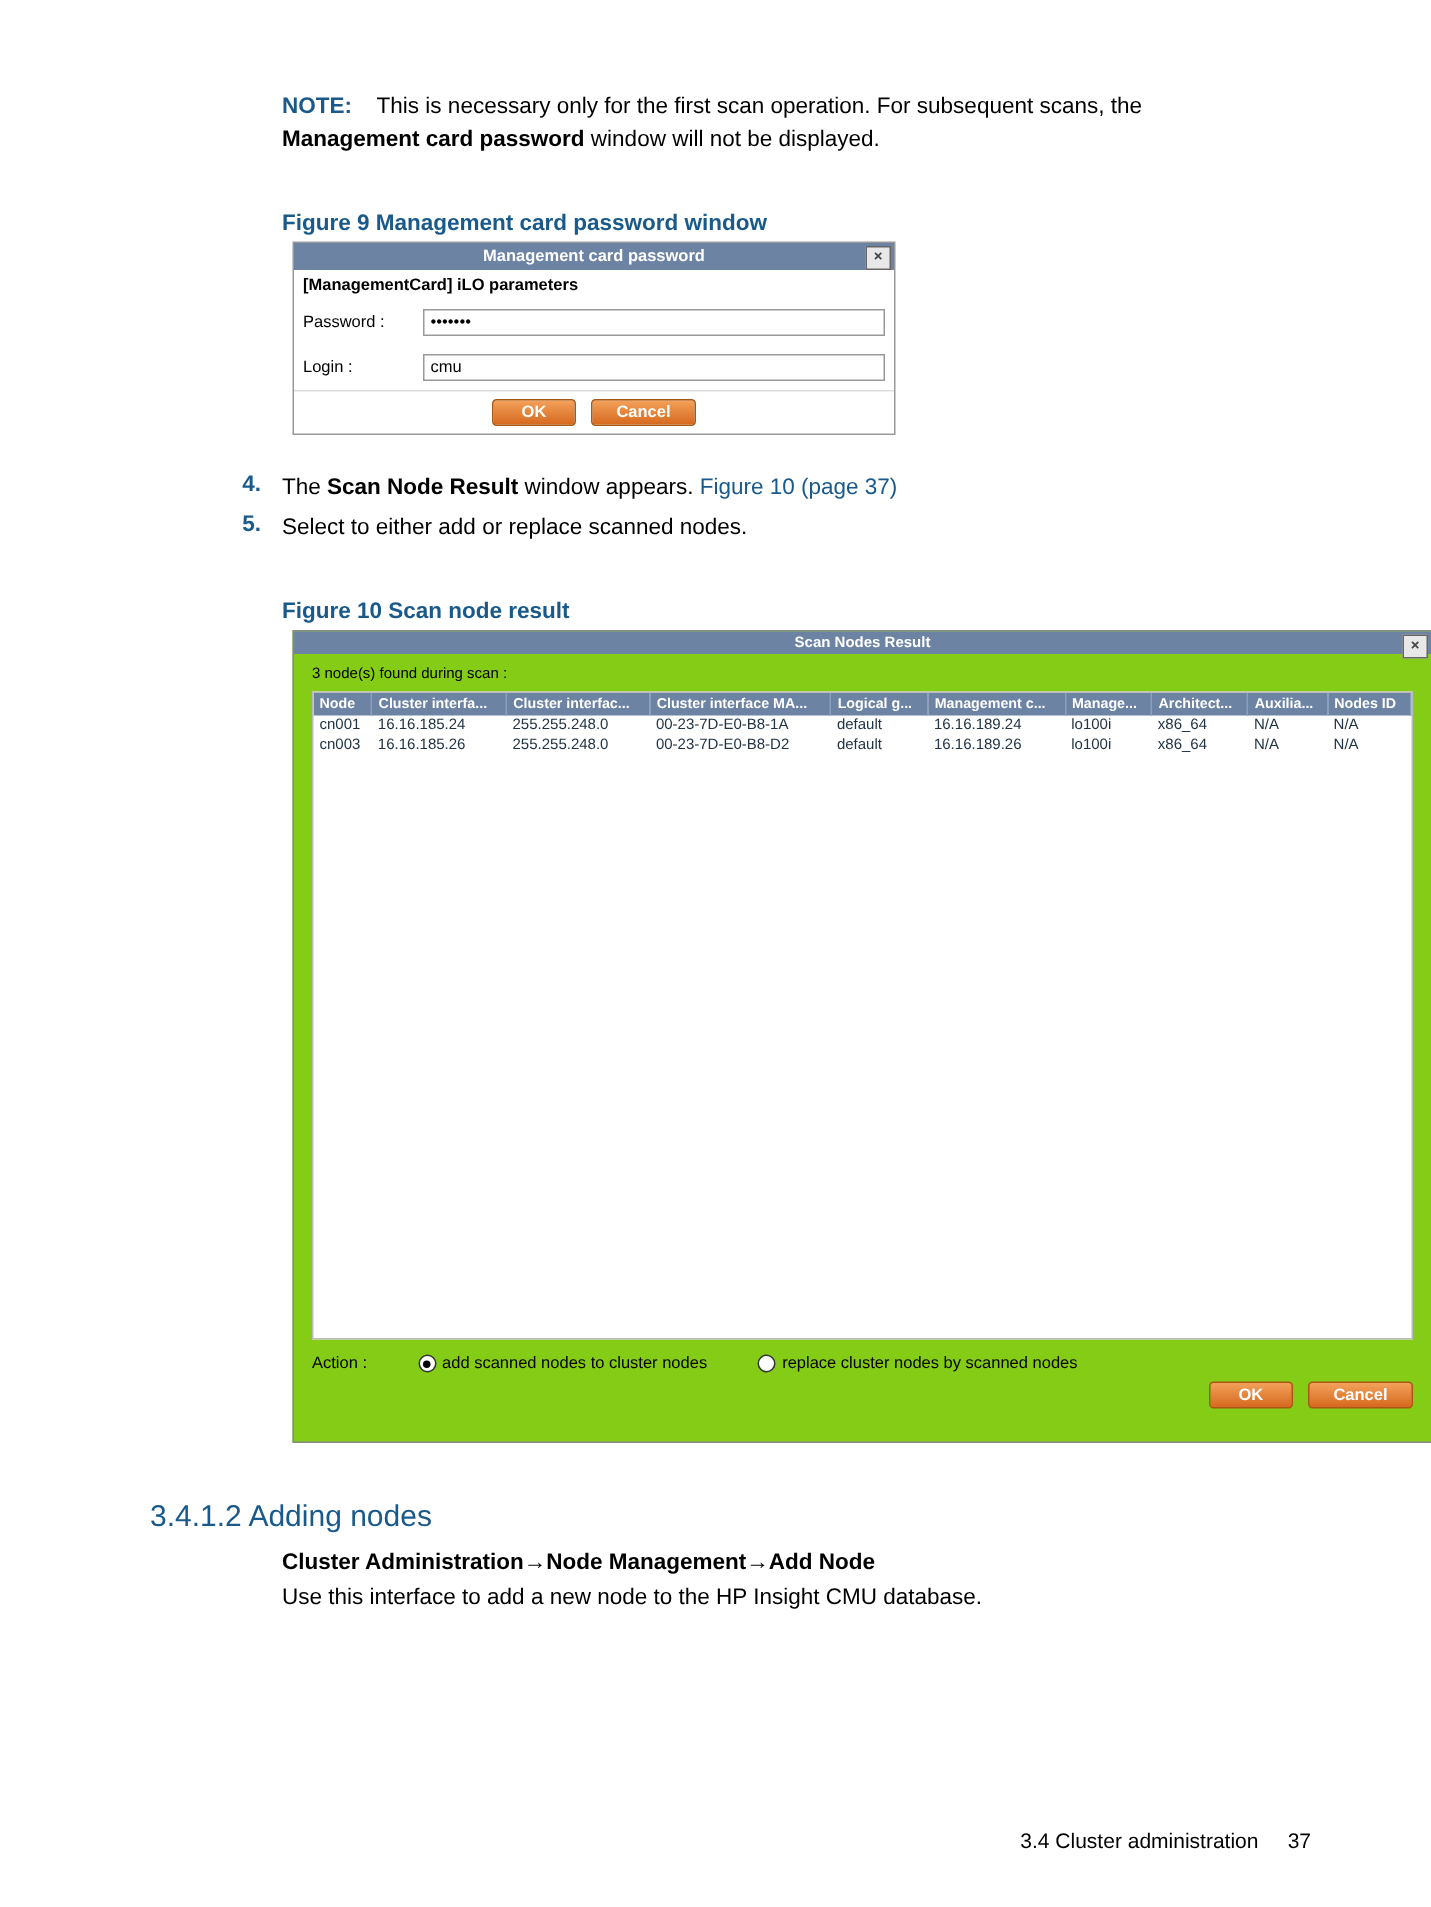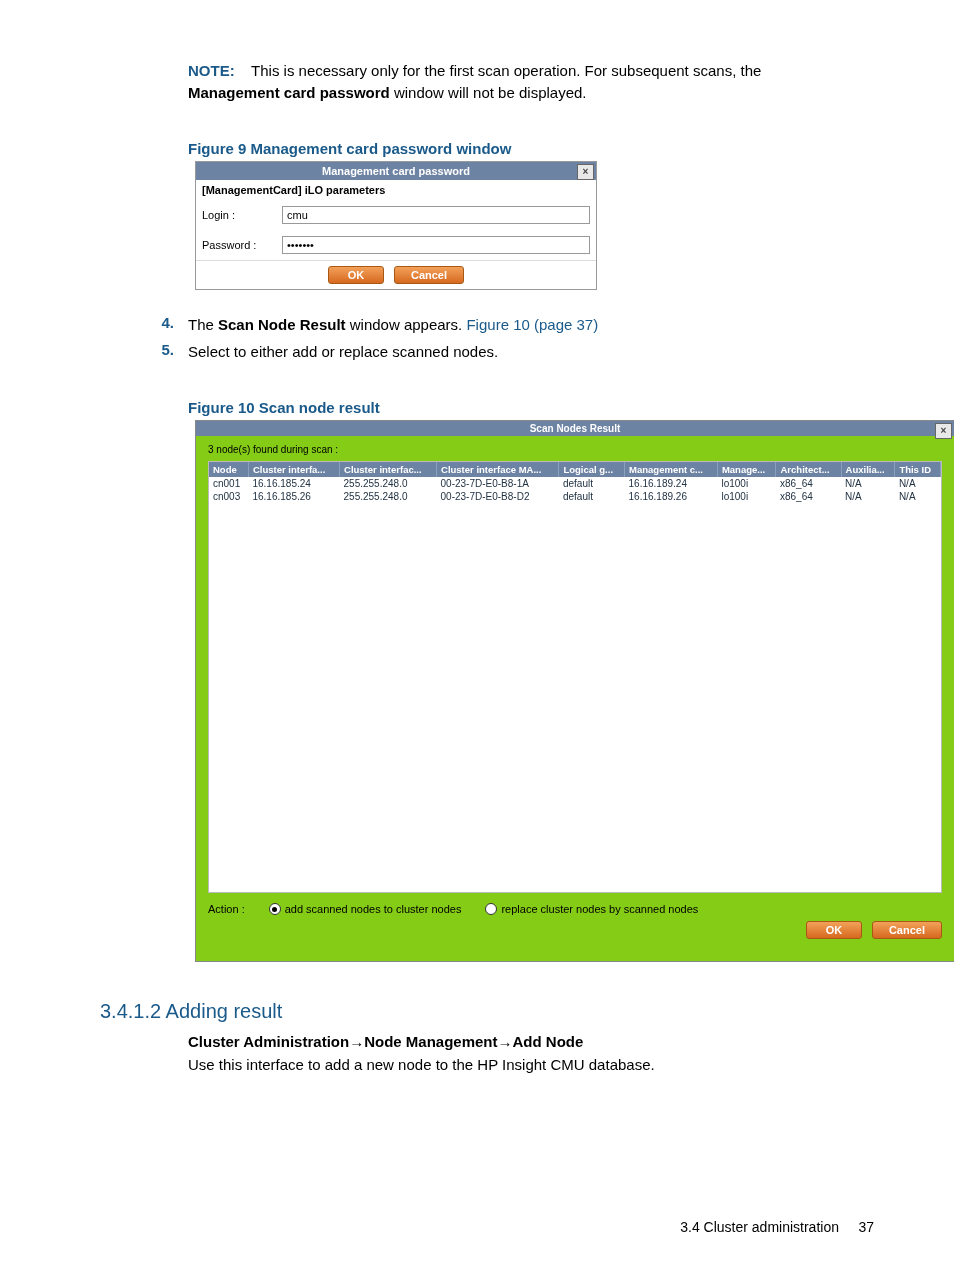--- a/index.html
+++ b/index.html
@@ -165,21 +165,21 @@
   }
   table.nodes td {
     padding: 1px 4px;
     color: #234;
     white-space: nowrap;
   }
   .fig10-actionrow {
     padding: 6px 12px 2px 12px;
     display: flex;
     align-items: center;
-    gap: 24px;
+    gap: 34px;
     font-size: 11px;
   }
   .radio { display: inline-flex; align-items: center; gap: 4px;}
   .radio .circ {
     width: 10px; height: 10px; border: 1px solid #333; border-radius: 50%;
     display: inline-flex; align-items: center; justify-content: center;
     background: #fff;
   }
   .radio .circ.sel::after {
     content: ""; width: 5px; height: 5px; background: #000; border-radius: 50%; display: block;
@@ -230,26 +230,26 @@
 
   <div class="figure-caption">Figure 9 Management card password window</div>
 
   <div class="fig9">
     <div class="fig9-title">
       <span>Management card password</span>
       <span class="close-x">×</span>
     </div>
     <div class="fig9-sub">[ManagementCard] iLO parameters</div>
     <div class="fig9-row">
+      <span class="lbl">Password :</span>
+      <span class="inp">•••••••</span>
+    </div>
+    <div class="fig9-row">
       <span class="lbl">Login :</span>
       <span class="inp">cmu</span>
-    </div>
-    <div class="fig9-row">
-      <span class="lbl">Password :</span>
-      <span class="inp">•••••••</span>
     </div>
     <div class="fig9-actions">
       <span class="btn-orange">OK</span>
       <span class="btn-orange">Cancel</span>
     </div>
   </div>
 
   <div class="numlist">
     <div class="numitem">
       <span class="n">4.</span>
@@ -277,21 +277,21 @@
           <tr>
             <th>Node</th>
             <th>Cluster interfa...</th>
             <th>Cluster interfac...</th>
             <th>Cluster interface MA...</th>
             <th>Logical g...</th>
             <th>Management c...</th>
             <th>Manage...</th>
             <th>Architect...</th>
             <th>Auxilia...</th>
-            <th>This ID</th>
+            <th>Nodes ID</th>
           </tr>
         </thead>
         <tbody>
           <tr>
             <td>cn001</td>
             <td>16.16.185.24</td>
             <td>255.255.248.0</td>
             <td>00-23-7D-E0-B8-1A</td>
             <td>default</td>
             <td>16.16.189.24</td>
@@ -325,21 +325,21 @@
         <span class="circ"></span>
         <span>replace cluster nodes by scanned nodes</span>
       </span>
     </div>
     <div class="fig10-btnrow">
       <span class="btn-orange">OK</span>
       <span class="btn-orange">Cancel</span>
     </div>
   </div>
 
-  <div class="sec-heading">3.4.1.2 Adding result</div>
+  <div class="sec-heading">3.4.1.2 Adding nodes</div>
   <div class="breadcrumb">
     <span>Cluster Administration</span><span>→</span><span>Node Management</span><span>→</span><span>Add Node</span>
   </div>
   <div class="para">Use this interface to add a new node to the HP Insight CMU database.</div>
 
   <div class="footer">
     <span>3.4 Cluster administration</span>&nbsp;&nbsp;&nbsp;&nbsp;
     <span>37</span>
   </div>
 

